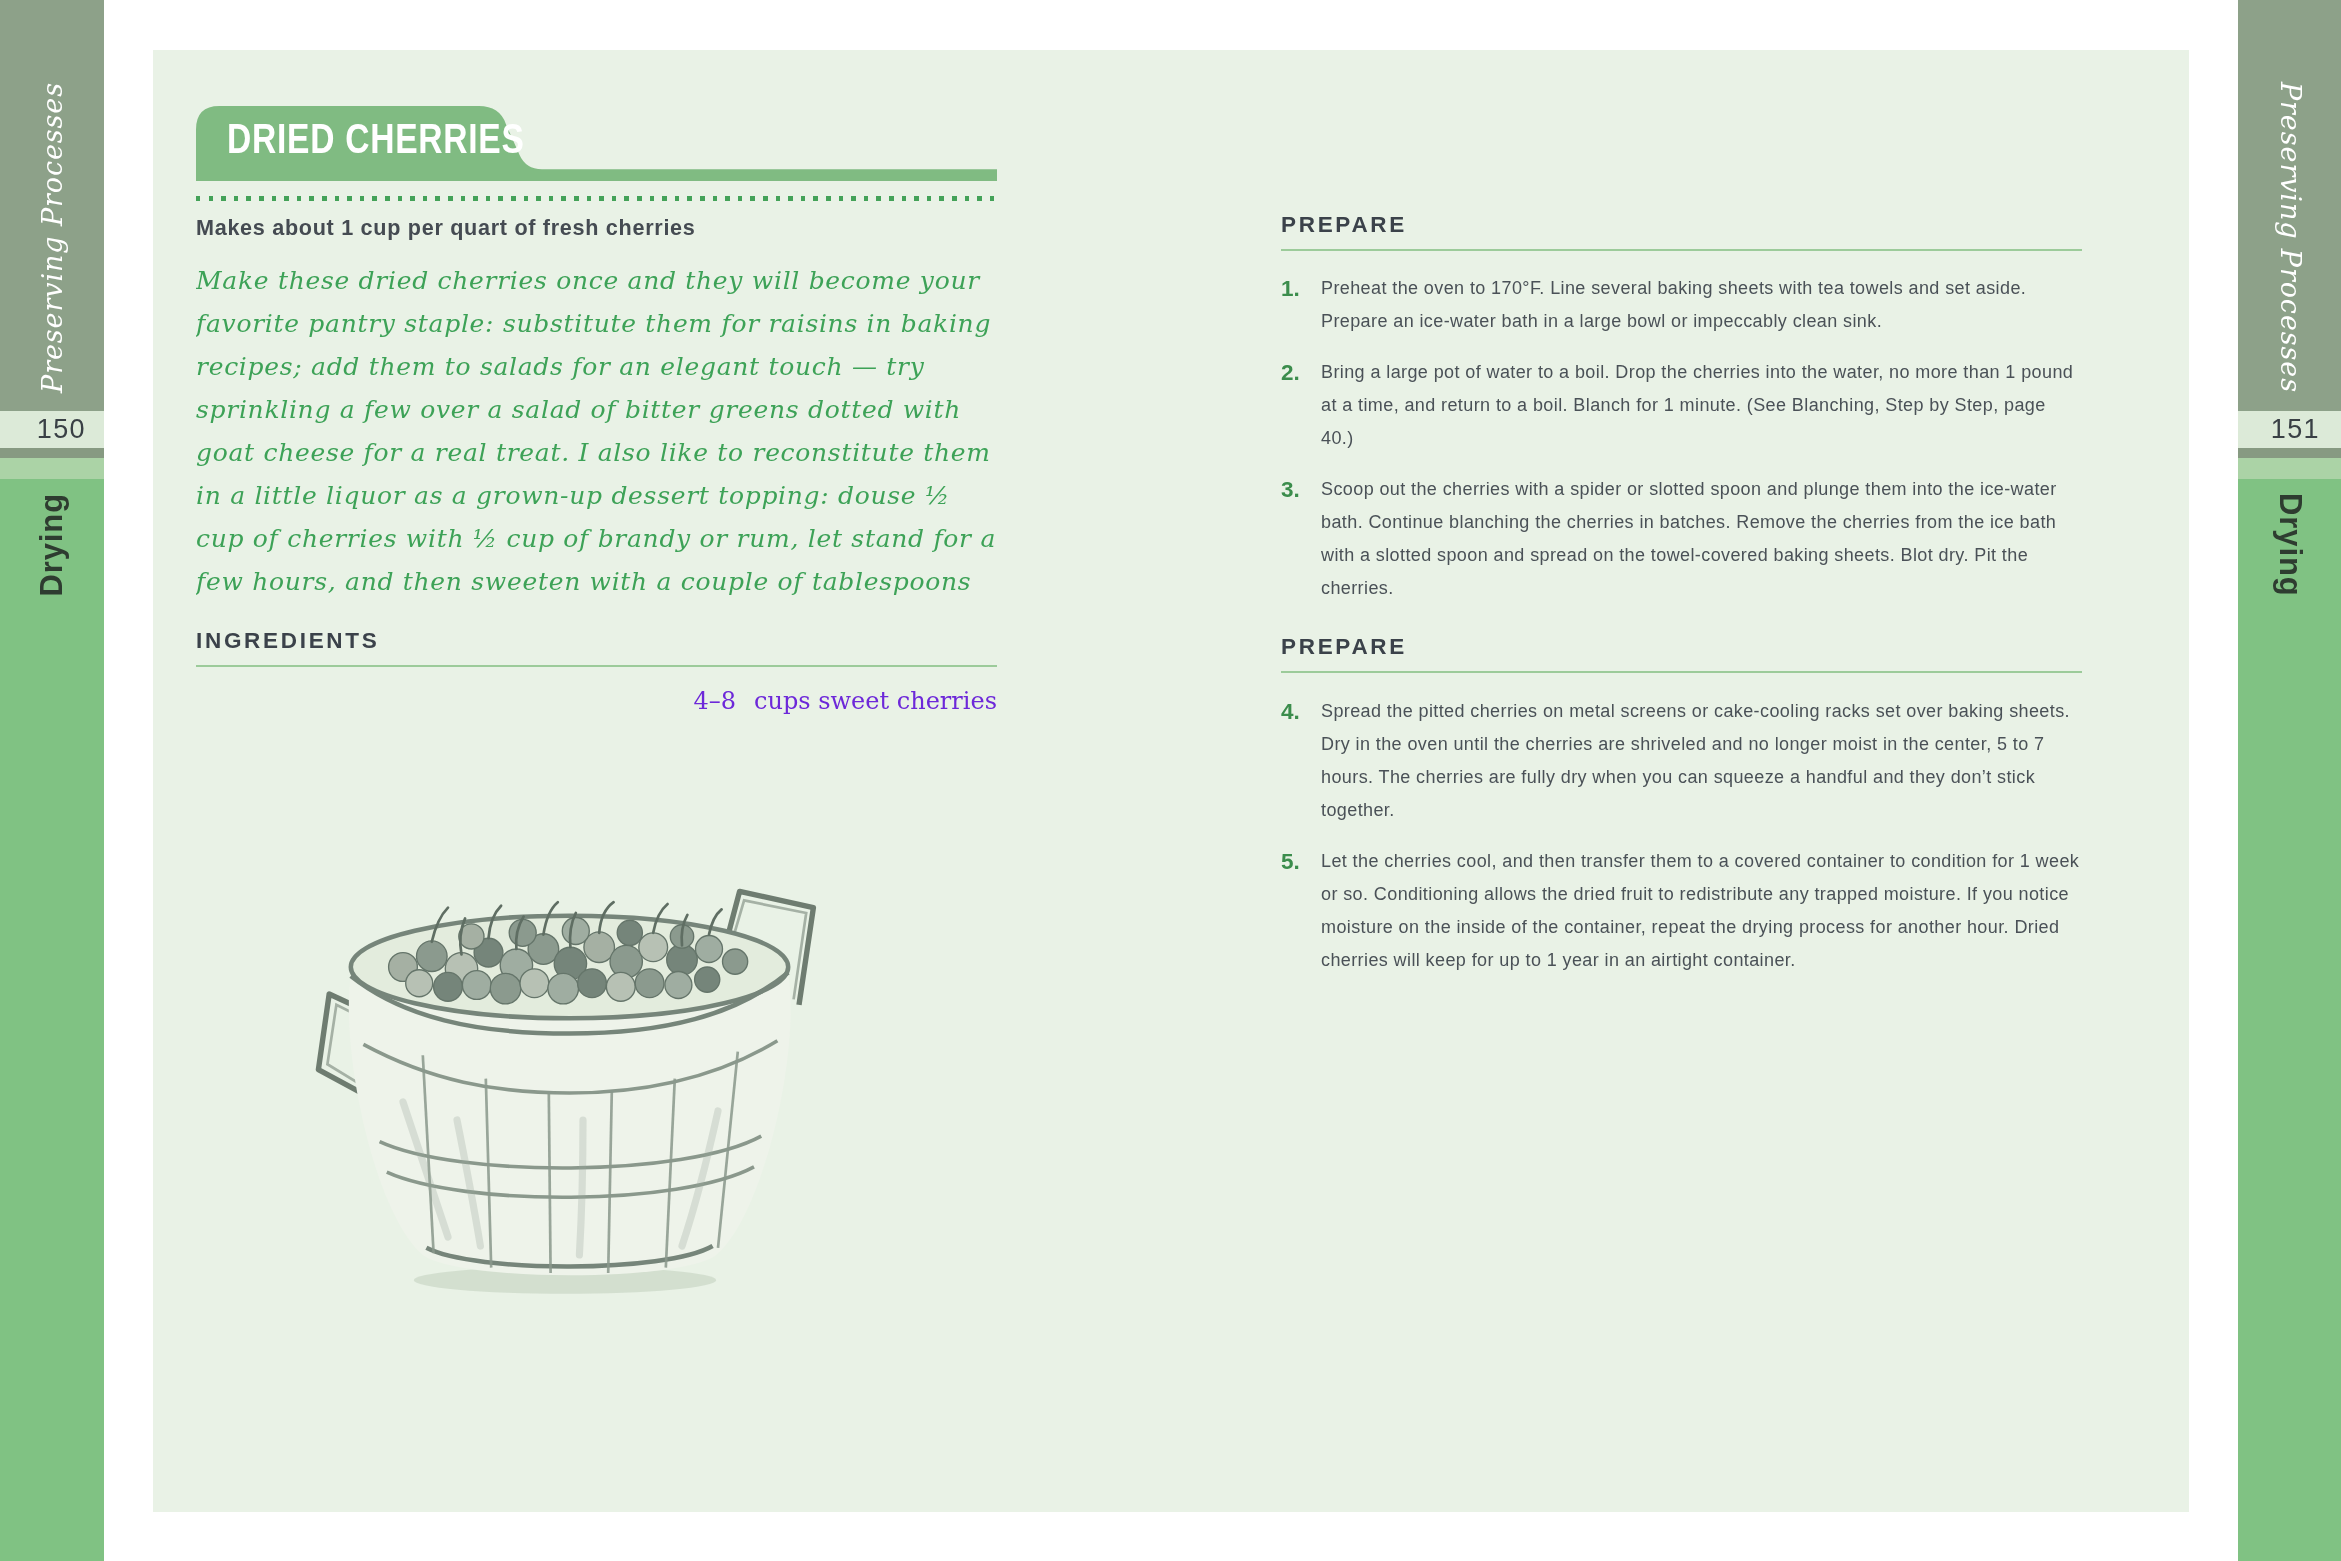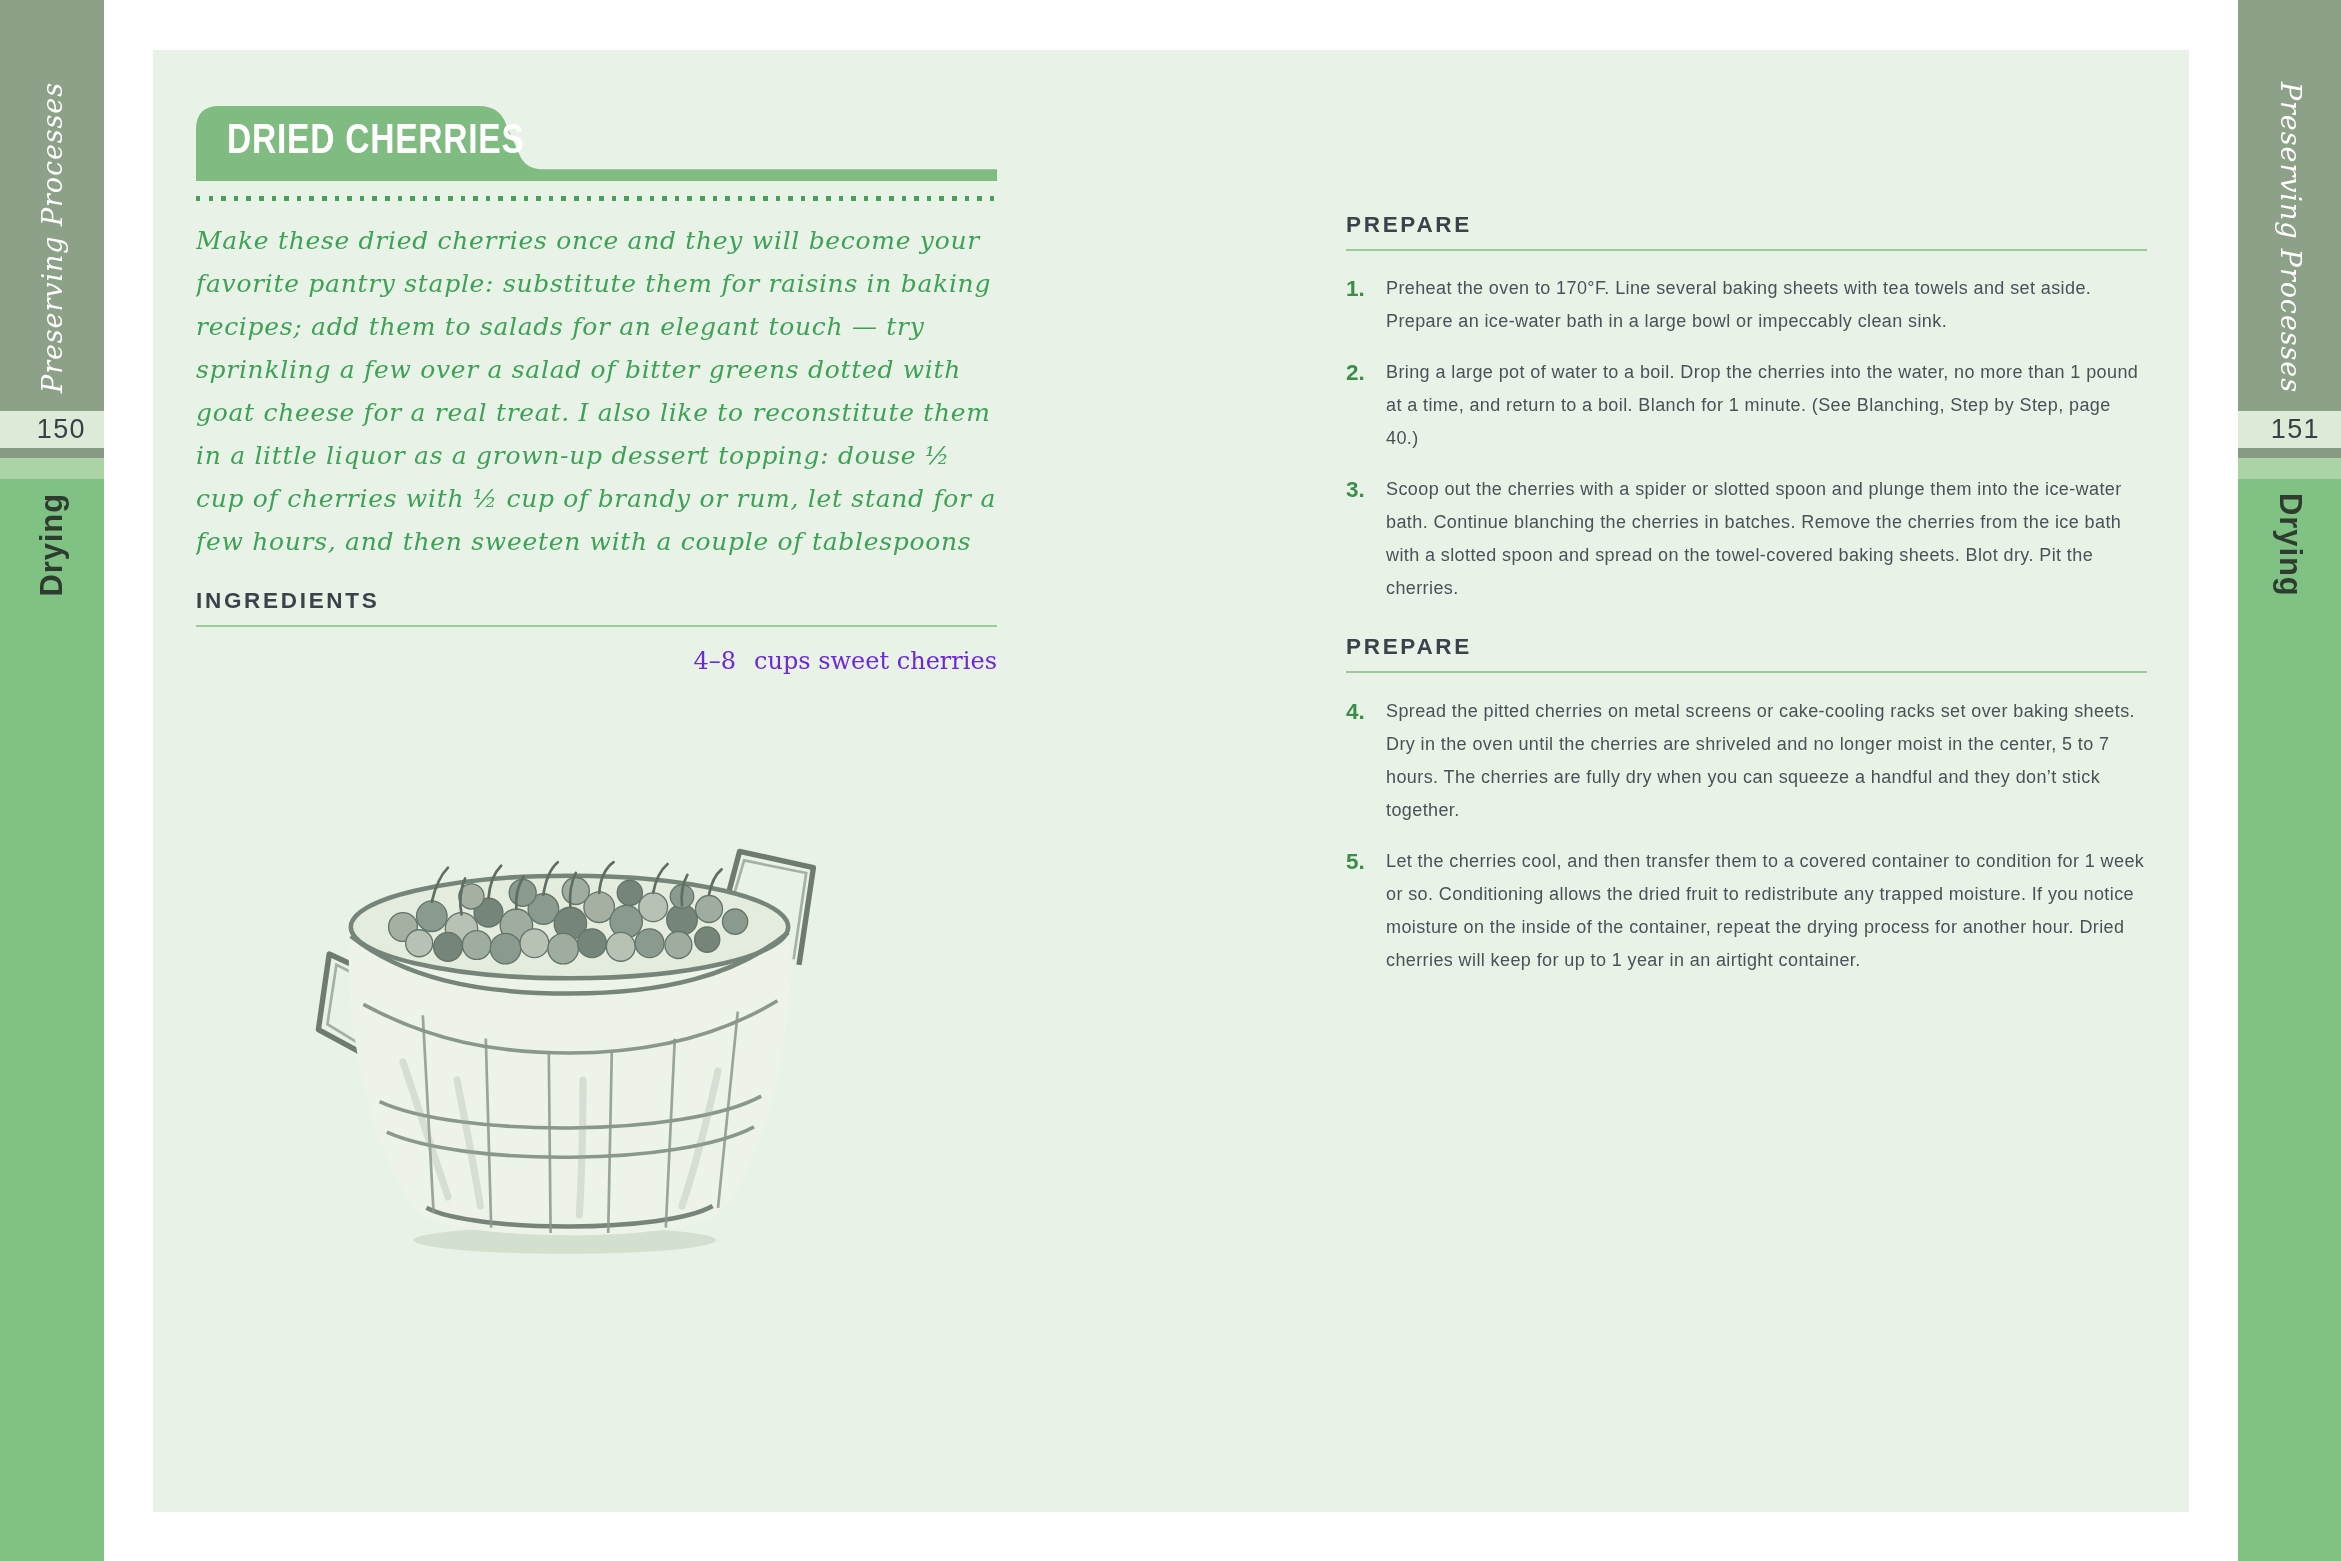--- a/index.html
+++ b/index.html
@@ -24,21 +24,21 @@
   .vwrap-bottom{bottom:18px;}
   .vwrap-top{top:14.4px;}
   .vtext-serif{writing-mode:vertical-rl;font-family:"DejaVu Serif",serif;font-style:italic;
     font-size:27px;color:#ffffff;letter-spacing:0.9px;}
   .vtext-chapter{writing-mode:vertical-rl;font-weight:bold;font-size:31px;color:#2e3c30;letter-spacing:0.9px;}
   .rot180{transform:rotate(180deg);}
   
   .page{position:absolute;left:153px;top:50px;width:2036px;height:1462px;background:#e9f2e6;}
   .col{position:absolute;top:0;width:801px;}
   .col-left{left:43px;}
-  .col-right{left:1193px;}
+  .col-right{left:1128px;}
   
   .banner{position:relative;width:801px;height:75px;margin-top:56px;}
   .banner svg{display:block;}
   .banner-title{position:absolute;left:31px;top:3.6px;height:58px;line-height:58px;
     font-size:42px;font-weight:bold;color:#ffffff;letter-spacing:0.9px;
     transform:scaleX(0.8);transform-origin:left center;white-space:nowrap;}
   .dotted-rule{margin-top:15.3px;height:4.5px;width:100%;
     background:repeating-linear-gradient(90deg,#43a258 0 4.5px,transparent 4.5px 12.6px);}
   .yield{margin-top:14.4px;font-size:21.6px;font-weight:bold;letter-spacing:0.7px;color:#454b52;}
   .intro{margin-top:18px;height:346px;overflow:hidden;
@@ -105,20 +105,21 @@
 
     <div class="banner">
       <svg width="801" height="75" viewBox="0 0 889 83" aria-hidden="true">
         <path d="M0,83 L0,26 Q0,0 26,0 L314,0 Q337,0 344,20 L359,54 Q366,70 384,70 L889,70 L889,83 Z" fill="#80bb82"></path>
       </svg>
       <span class="banner-title">DRIED CHERRIES</span>
     </div>
 
     <div class="dotted-rule"></div>
 
+    <div class="yield">Makes about 1 cup per quart of fresh cherries</div>
 
     <div class="intro">Make these dried cherries once and they will become your favorite pantry staple: substitute them for raisins in baking recipes; add them to salads for an elegant touch — try sprinkling a few over a salad of bitter greens dotted with goat cheese for a real treat. I also like to reconstitute them in a little liquor as a grown-up dessert topping: douse ½ cup of cherries with ½ cup of brandy or rum, let stand for a few hours, and then sweeten with a couple of tablespoons of honey.</div>
 
     <div class="sec-header ing-header">INGREDIENTS</div>
     <div class="sec-rule"></div>
 
     <div class="ing-line">
       <span class="ing-qty">4–8</span><span>cups sweet cherries</span>
     </div>
 

